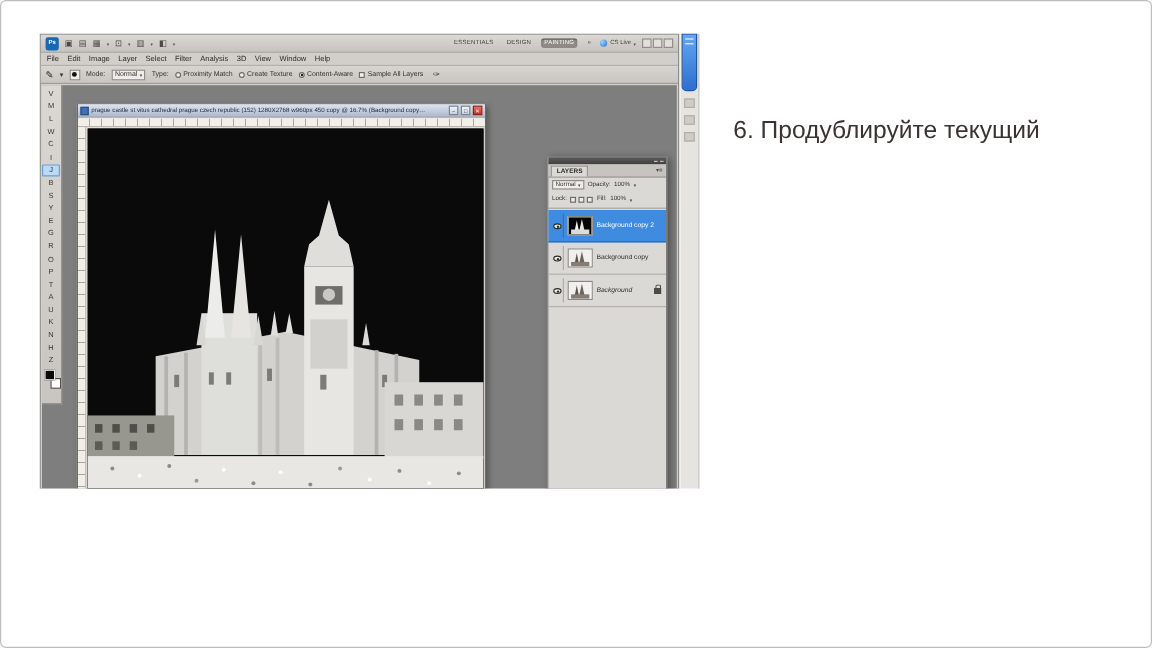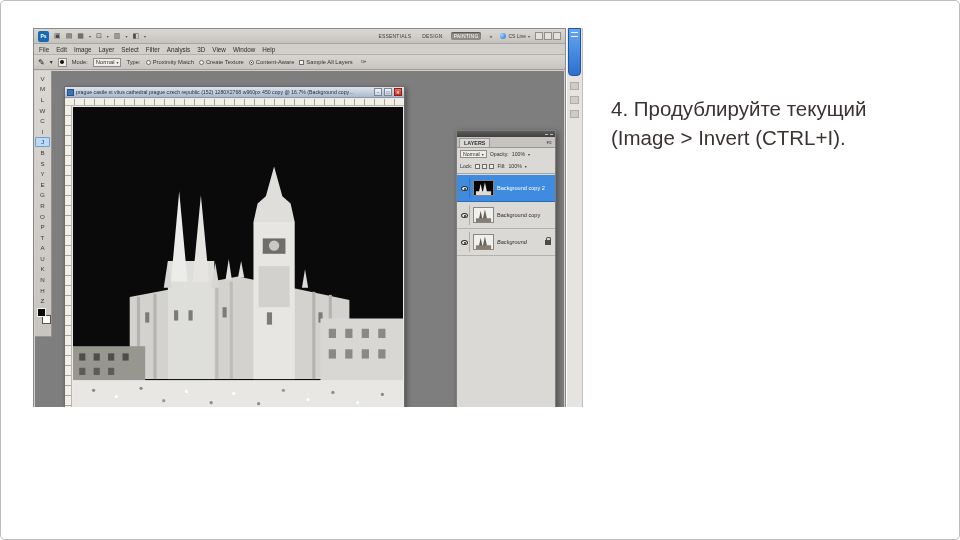--- a/index.html
+++ b/index.html
@@ -380,17 +380,16 @@
           <i></i>
           <i></i>
         </span>
       <div class="dicon" style="margin-top:54px"></div>
       <div class="dicon"></div>
       <div class="dicon"></div>
     </div>
   </div>
 
   <div class="instructions">
-    <div>4. Продублируйте текущий</div>
-    <div>(Image &gt; Invert (CTRL+I).</div>
+    <div>6. Продублируйте текущий</div>
   </div>
 
 </div>
 
 </body></html>

